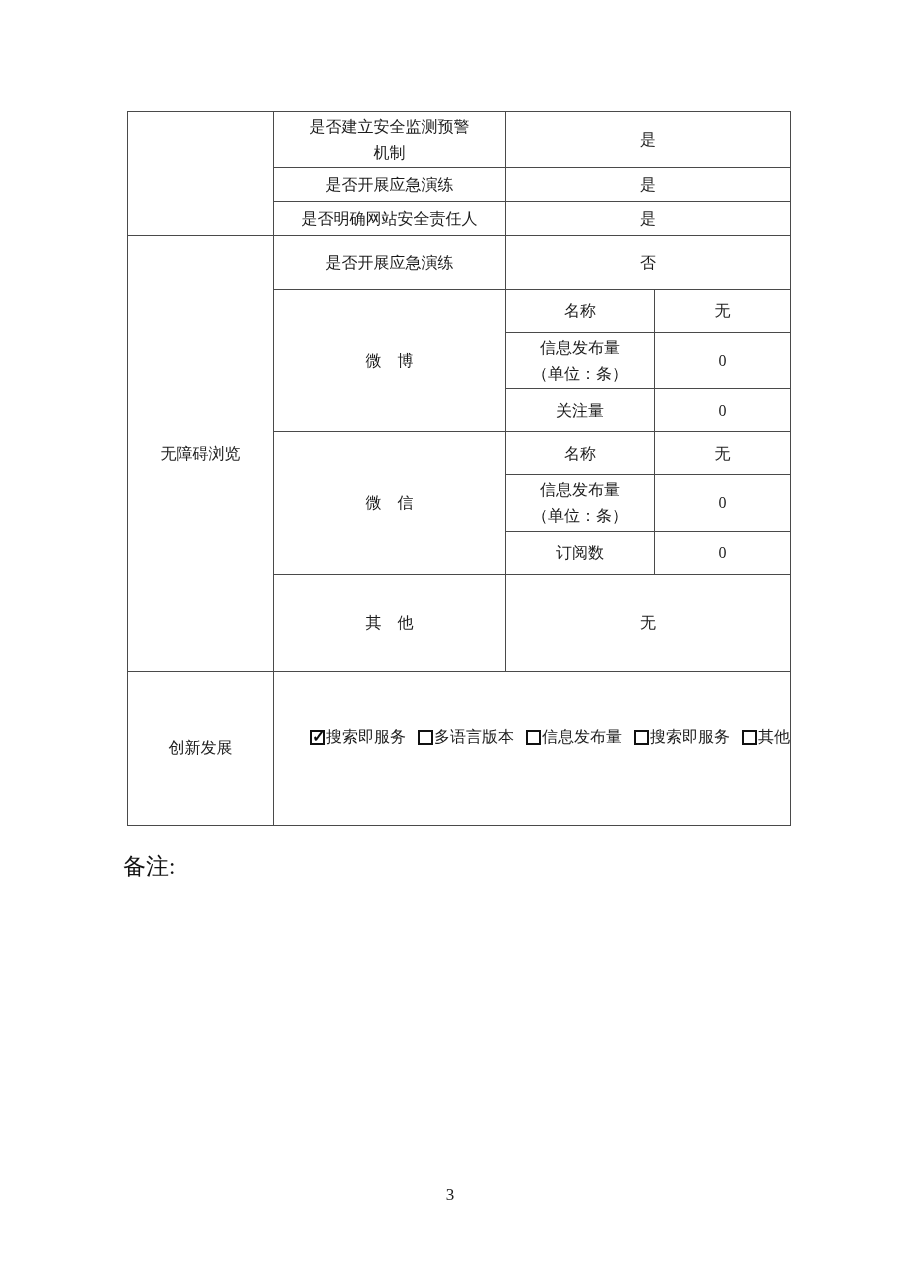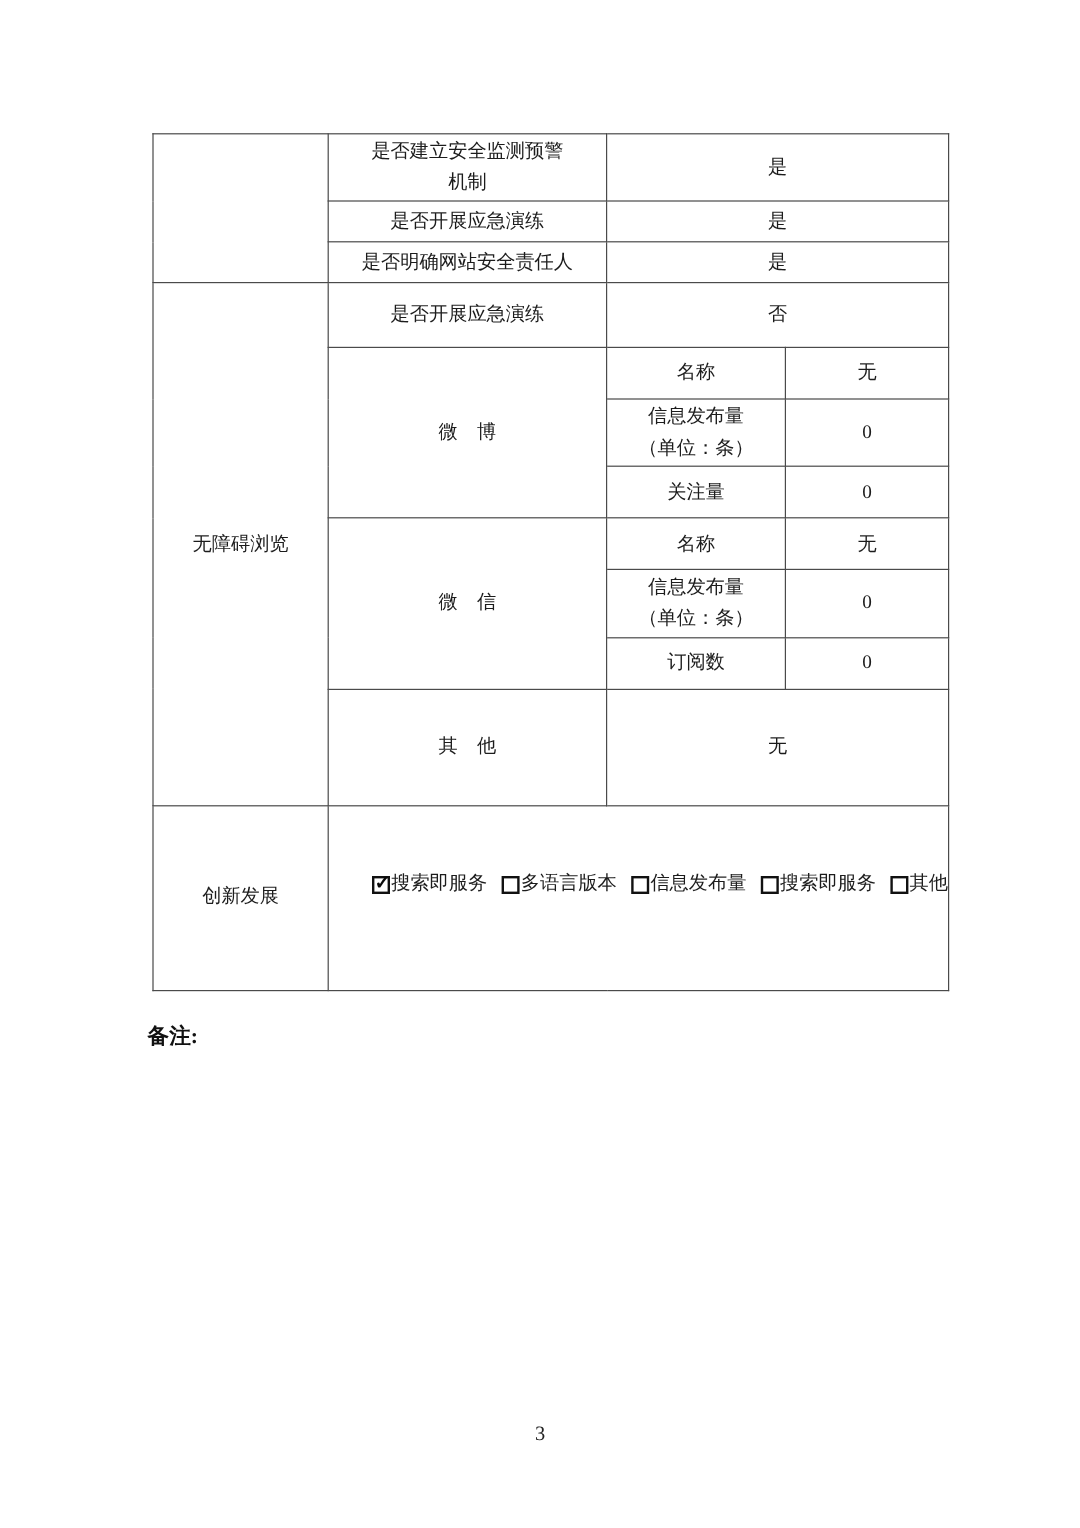--- a/index.html
+++ b/index.html
@@ -58,22 +58,22 @@
     position: absolute;
     left: 0px; top: -5px;
     font-size: 16px;
     font-weight: bold;
     color: #0a0a0a;
     line-height: 1.2;
   }
   .remarks {
     position: absolute;
     left: 123px; top: 851px;
-    font-size: 18px;
-    font-weight: bold;
+    font-size: 23px;
+    font-weight: normal;
     color: #111111;
   }
   .pageno {
     position: absolute;
     left: 0; top: 1185px;
     width: 100%;
     text-align: center;
     font-size: 17px;
     color: #222222;
   }

